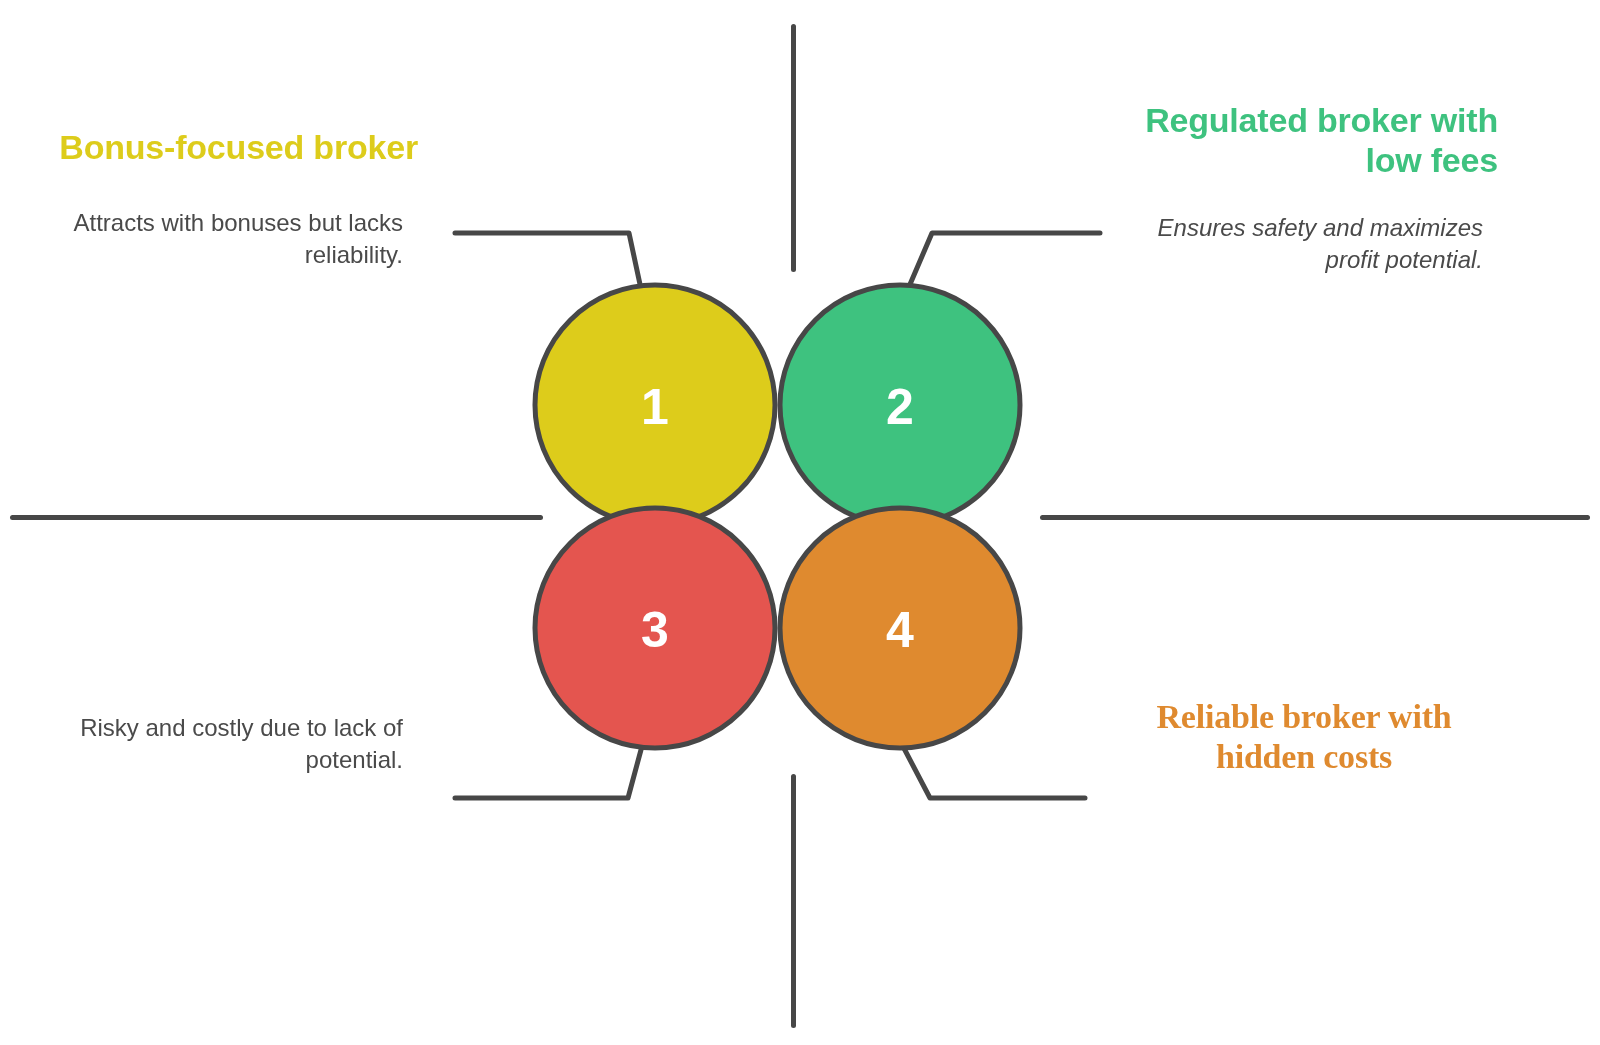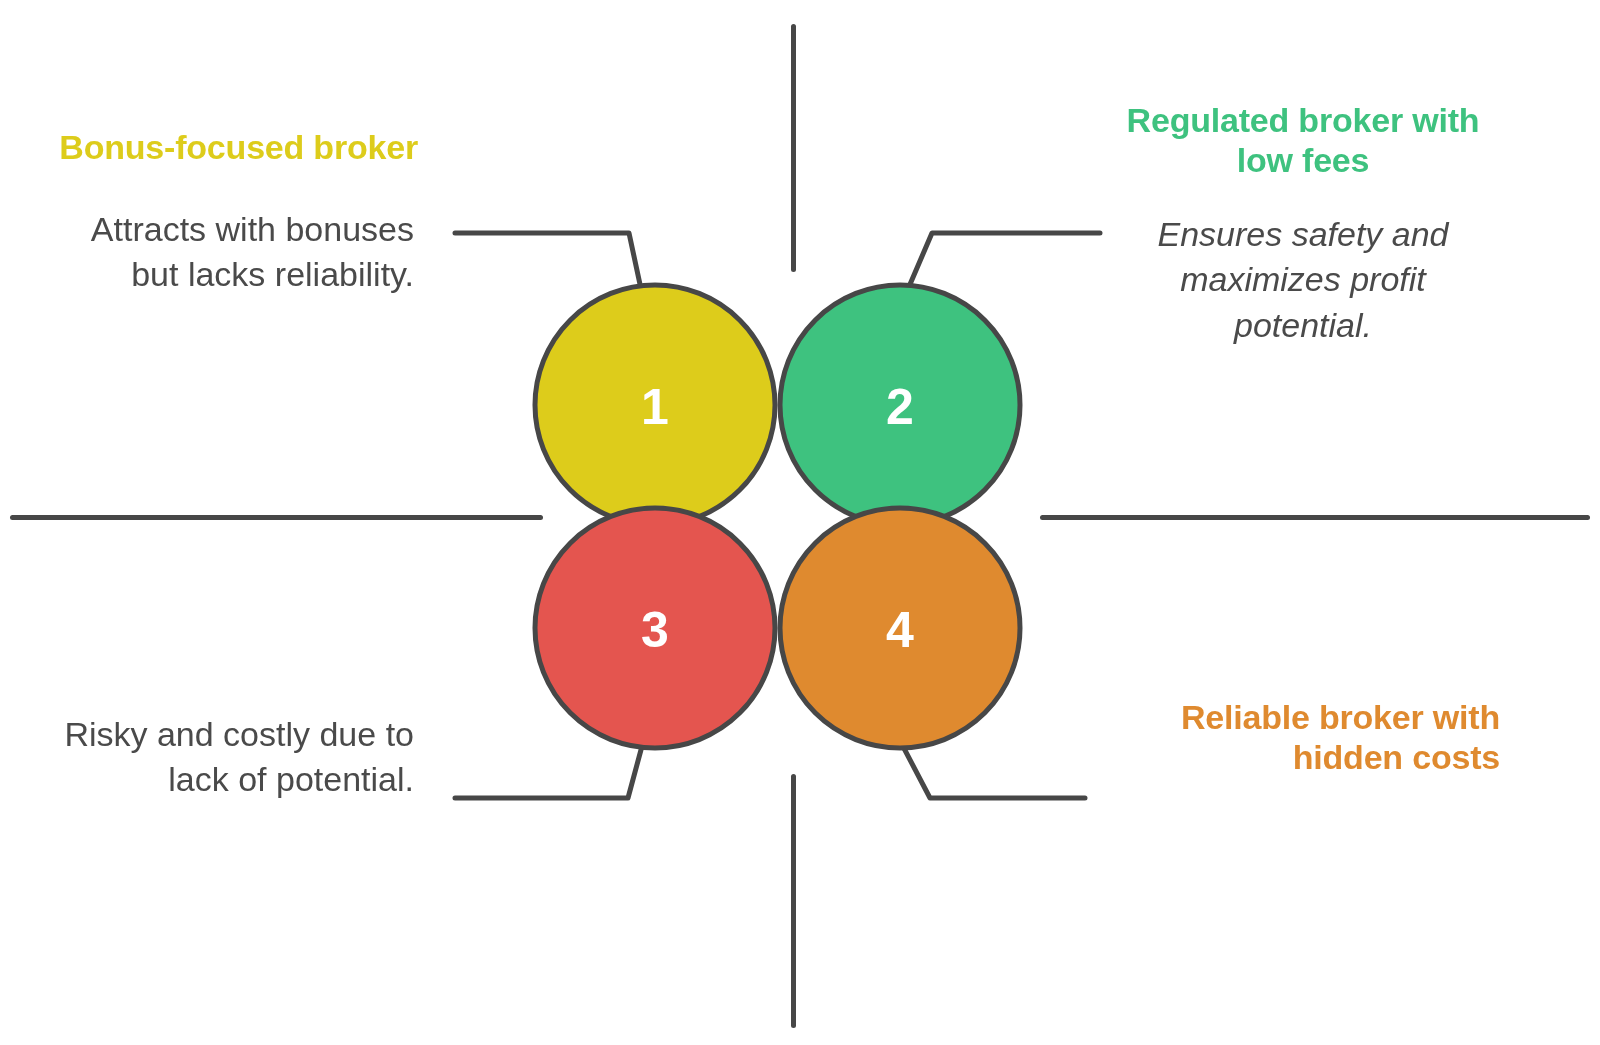--- a/index.html
+++ b/index.html
@@ -75,44 +75,44 @@
     width: 370px;
   }
   .quad h2 {
     margin: 0;
     font-size: 34px;
     line-height: 1.18;
     font-weight: bold;
     letter-spacing: -0.2px;
   }
   .quad p {
-    margin: 4px;
-    font-size: 34px;
+    margin: 15px;
+    font-size: 24px;
     line-height: 1.33;
     color: #4a4a4a;
     font-weight: normal;
   }
 
   
   #quad-1 { left: 48px; top: 127px; text-align: right; }
   #quad-1 h2 { color: #ddcc1b; }
   #quad-1 p  { margin-top: 40px; }
 
   
-  #quad-2 { left: 1108px; top: 100px; text-align: center; width: 390px; }
+  #quad-2 { left: 1108px; top: 100px; text-align: right; width: 390px; }
   #quad-2 h2 { color: #3ec27f; }
   #quad-2 p  { margin-top: 32px; font-style: italic; }
 
   
   #quad-3 { left: 48px; top: 670px; text-align: right; }
   #quad-3 h2 { color: #e4554f; }
   #quad-3 p  { margin-top: 42px; }
 
   
-  #quad-4 { left: 1108px; top: 697px; text-align: right; width: 392px; }
+  #quad-4 { left: 1108px; top: 697px; text-align: center; width: 392px; font-family: Liberation Serif, serif; }
   #quad-4 h2 { color: #df8a2f; }
   #quad-4 p  { margin-top: 32px; }
 </style>
 </head>
 <body>
 
 <div id="infographic">
 
   <div class="divider v" id="divider-top"></div>
   <div class="divider v" id="divider-bottom"></div>

